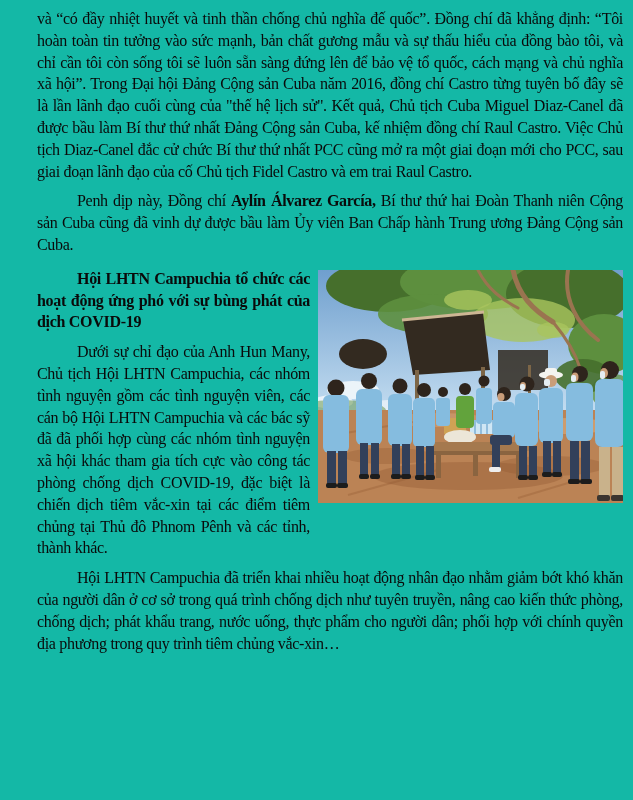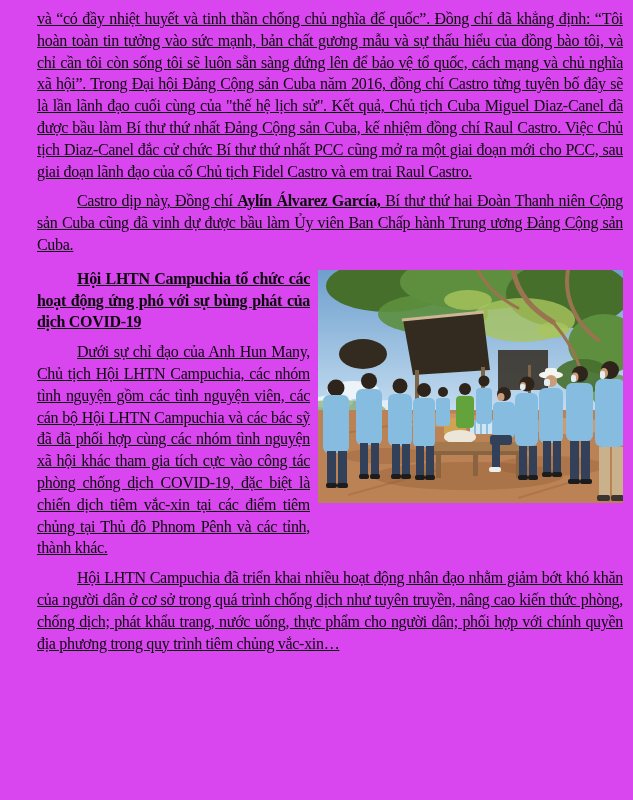--- a/index.html
+++ b/index.html
@@ -55,25 +55,25 @@
   }
   .photo-figure svg {
     display: block;
     width: 305px;
     height: 233px;
   }
 </style>
 </head>
 <body>
 
-<div class="page" style="color: rgb(10, 10, 10); background: #d946ef; text-decoration: underline;">
+<div class="page" style="color: rgb(10, 10, 10); background: #14b8a6;">
 
   <p class="continuation">và “có đầy nhiệt huyết và tinh thần chống chủ nghĩa đế quốc”. Đồng chí đã khẳng định: “Tôi hoàn toàn tin tưởng vào sức mạnh, bản chất gương mẫu và sự thấu hiểu của đồng bào tôi, và chỉ cần tôi còn sống tôi sẽ luôn sẵn sàng đứng lên để bảo vệ tổ quốc, cách mạng và chủ nghĩa xã hội”. Trong Đại hội Đảng Cộng sản Cuba năm 2016, đồng chí Castro từng tuyên bố đây sẽ là lần lãnh đạo cuối cùng của "thế hệ lịch sử". Kết quả, Chủ tịch Cuba Miguel Diaz-Canel đã được bầu làm Bí thư thứ nhất Đảng Cộng sản Cuba, kế nhiệm đồng chí Raul Castro. Việc Chủ tịch Diaz-Canel đắc cử chức Bí thư thứ nhất PCC cũng mở ra một giai đoạn mới cho PCC, sau giai đoạn lãnh đạo của cố Chủ tịch Fidel Castro và em trai Raul Castro.</p>
 
-  <p><span>Castro dịp này, Đồng chí </span><span class="bold-name">Aylín Álvarez García,</span><span> Bí thư thứ hai Đoàn Thanh niên Cộng sản Cuba cũng đã vinh dự được bầu làm Ủy viên Ban Chấp hành Trung ương Đảng Cộng sản Cuba.</span></p>
+  <p><span>Penh dịp này, Đồng chí </span><span class="bold-name">Aylín Álvarez García,</span><span> Bí thư thứ hai Đoàn Thanh niên Cộng sản Cuba cũng đã vinh dự được bầu làm Ủy viên Ban Chấp hành Trung ương Đảng Cộng sản Cuba.</span></p>
 
   <div class="section-campuchia">
 
     <figure class="photo-figure">
       <svg viewBox="0 0 305 233" xmlns="http://www.w3.org/2000/svg">
         <defs>
           <linearGradient id="skyg" x1="0" y1="0" x2="0" y2="1">
             <stop offset="0" style="stop-color:var(--c-sky)"></stop>
             <stop offset="1" style="stop-color:var(--c-skylight)"></stop>
           </linearGradient>

